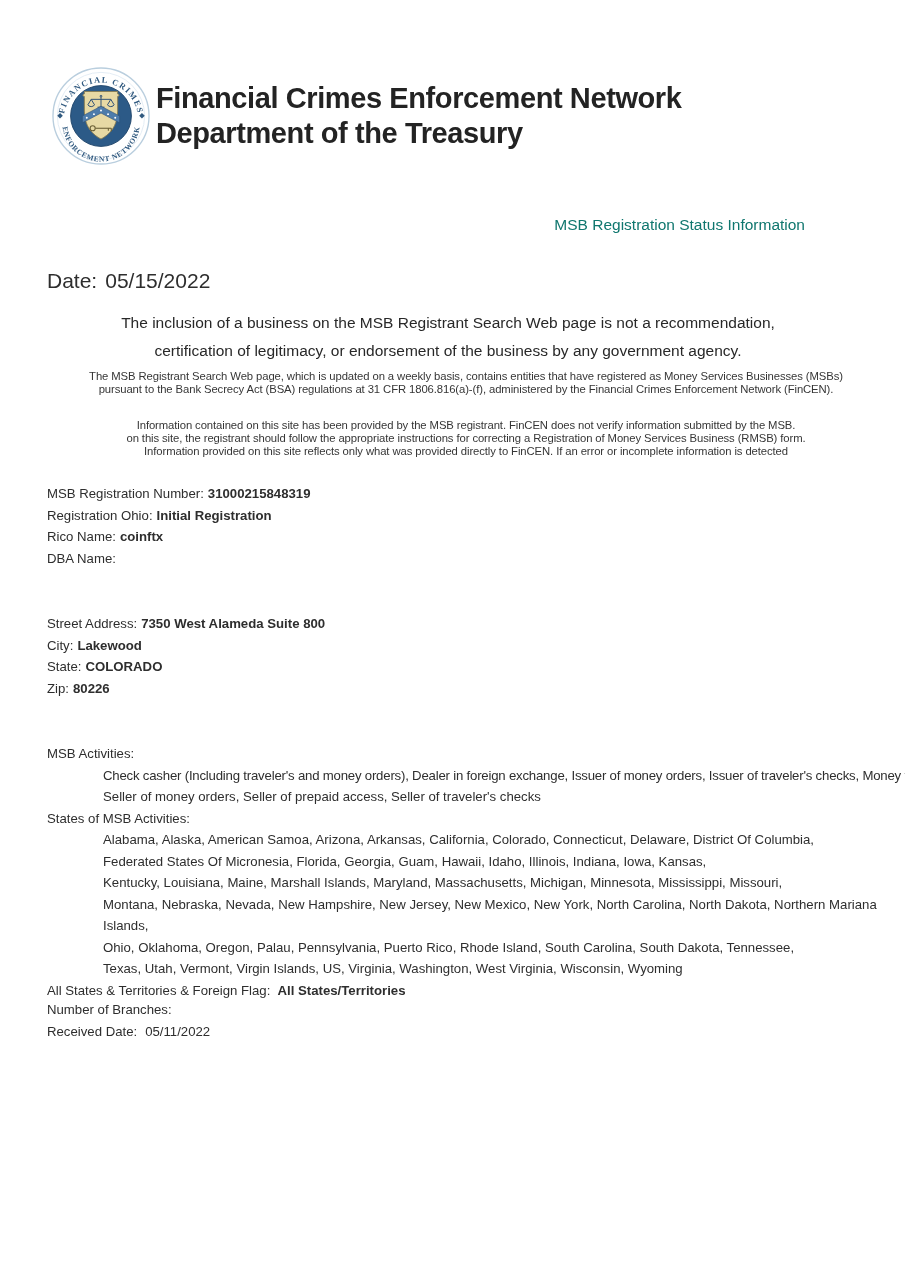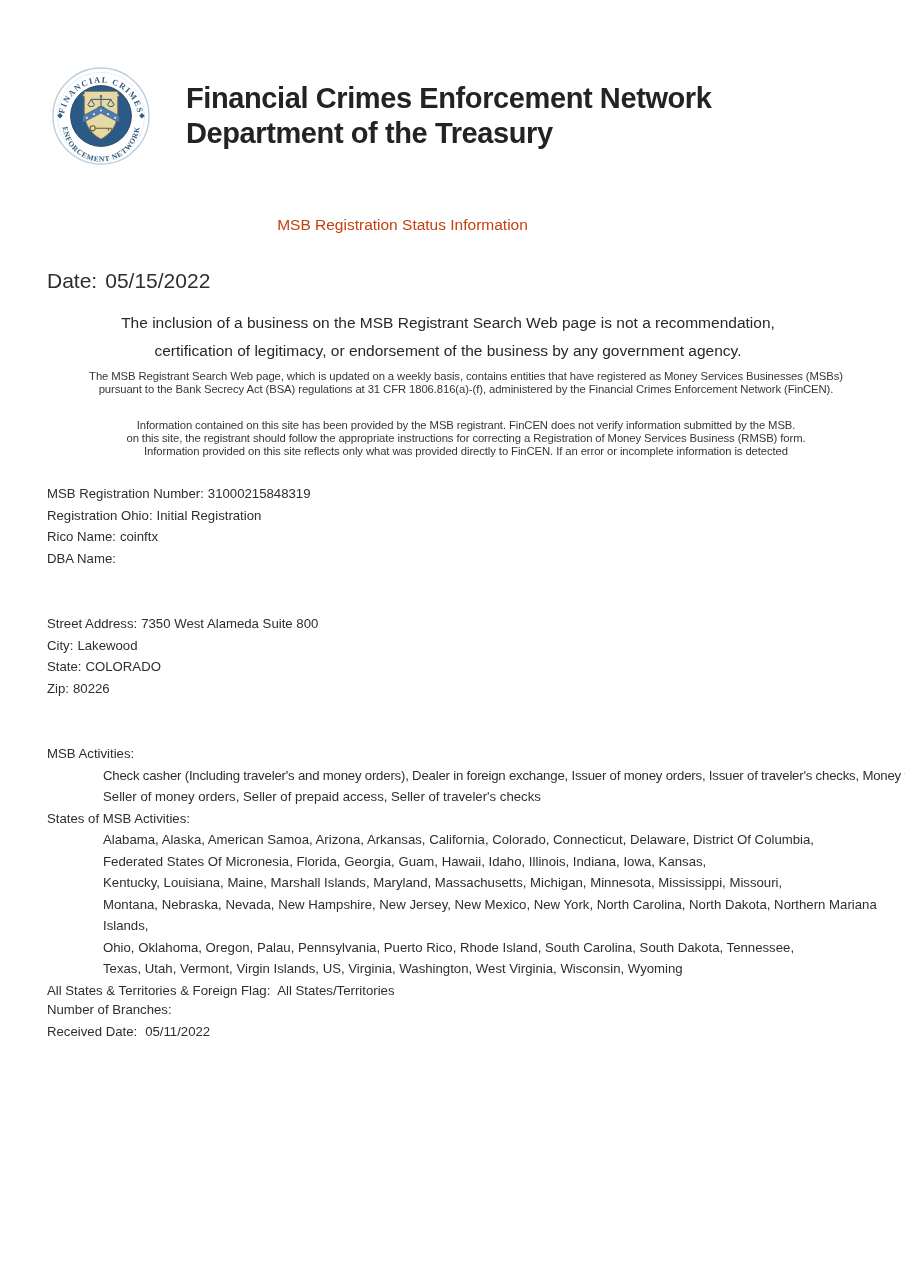--- a/index.html
+++ b/index.html
@@ -5,26 +5,26 @@
   html,body { margin:0; padding:0; background:#ffffff; }
   .page {
     position:relative; width:905px; height:1280px; background:#ffffff; overflow:hidden;
     font-family:"Liberation Sans","DejaVu Sans",sans-serif; color:#2e2e2e;
   }
 
   
   .brand { position:absolute; left:46px; top:67px; display:flex; align-items:center; }
   .seal { width:110px; height:98px; flex:0 0 auto; }
   .brand-text {
-    margin-left:30px; font-size:29px; font-weight:bold; color:#232323;
+    margin-left:0; font-size:29px; font-weight:bold; color:#232323;
     line-height:35px; letter-spacing:-0.4px;
   }
 
   
-  .doc-title { position:absolute; top:216px; left:0; width:805px; text-align:center; font-size:15.5px; color:#c2410c; }
+  .doc-title { position:absolute; top:216px; left:0; width:805px; text-align:right; font-size:15.5px; color:#0f766e; }
   .date-line { position:absolute; top:269px; left:47px; font-size:21px; }
   .notice {
     position:absolute; top:309px; left:0; width:896px; text-align:center;
     font-size:15.5px; line-height:27.5px; color:#282828;
   }
   .fine {
     position:absolute; left:27px; width:878px; text-align:center;
     font-size:11.3px; line-height:13.2px; color:#363636; letter-spacing:-0.1px;
   }
   .fine1 { top:370px; }
@@ -34,21 +34,21 @@
   .block { position:absolute; left:47px; font-size:13.2px; line-height:21.55px; color:#2e2e2e; }
   .reg  { top:483px; }
   .addr { top:613px; }
   .mid  { top:743px; width:858px; }
   .foot { top:999px; }
   .indent { margin-left:56px; }
   .clip {
     margin-left:56px; width:802px; white-space:nowrap; overflow:hidden;
     letter-spacing:-0.2px;
   }
-  .v  { margin-left:4px; }
+  .v  { margin-left:4px;font-weight:bold; }
   .v2 { margin-left:8px; }
 </style>
 </head>
 <body>
 
 <div class="page">
 
   <div class="brand">
     <svg class="seal" viewBox="0 0 100 100" aria-hidden="true">
       <defs>

